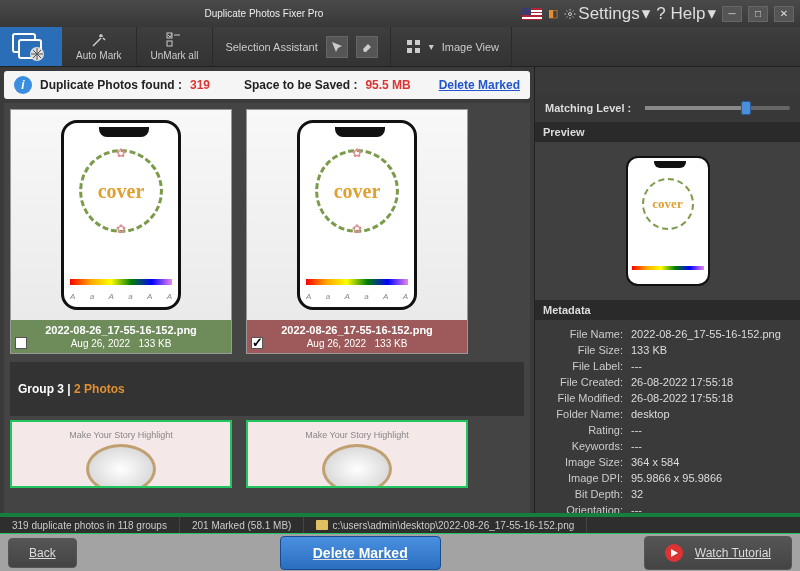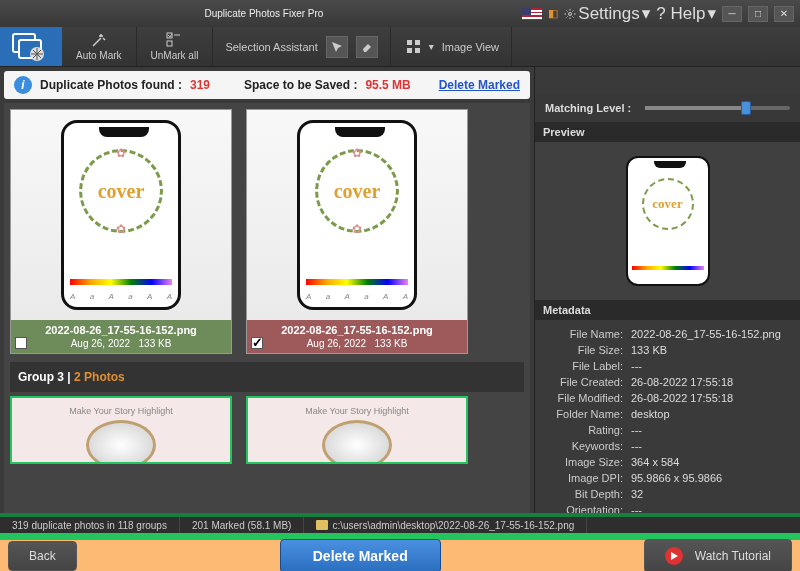--- a/index.html
+++ b/index.html
@@ -39,21 +39,21 @@
 .ctext{font-family:cursive;color:#e0a030;font-size:20px;font-weight:bold;}
 .fstrip{position:absolute;bottom:22px;left:6px;right:6px;height:6px;background:linear-gradient(90deg,red,orange,yellow,green,blue,violet);}
 .letters{position:absolute;bottom:6px;left:6px;right:6px;display:flex;justify-content:space-between;font-size:8px;color:#888;font-style:italic;}
 .cap{padding:4px 6px;text-align:center;font-size:11px;position:relative;}
 .cap.green{background:#6e8b5a;color:#fff;}
 .cap.red{background:#9e5a5a;color:#fff;}
 .cap .fn{font-weight:bold;}
 .cap .meta{font-size:10px;margin-top:2px;}
 .chk{position:absolute;left:4px;bottom:4px;width:12px;height:12px;border:1px solid #555;background:#fff;cursor:pointer;}
 .chk.checked::after{content:'✓';position:absolute;top:-3px;left:0;font-size:13px;color:#000;font-weight:bold;}
-.grouphdr{background:#333;color:#fff;padding:8px 8px;font-size:12px;font-weight:bold;margin:4px 0;}
+.grouphdr{background:#333;color:#fff;padding:20px 8px;font-size:12px;font-weight:bold;margin:4px 0;}
 .grouphdr .or{color:#e09030;}
 .card2{width:222px;height:68px;background:#f5e8e8;border:2px solid #22c55e;overflow:hidden;}
 .card2inner{padding:8px;font-size:9px;color:#888;text-align:center;}
 .plate{width:70px;height:50px;border-radius:50%;background:radial-gradient(#fff,#ccc);margin:4px auto;border:3px solid #c0a070;}
 .rightpane{flex:1;background:#3a3a3a;display:flex;flex-direction:column;border-left:1px solid #222;}
 .matchlvl{padding:8px 10px;font-size:11px;display:flex;align-items:center;gap:14px;background:#383838;margin-top:27px;}
 .slider{flex:1;height:4px;background:#666;position:relative;border-radius:2px;}
 .slider .prog{position:absolute;left:0;height:100%;width:66%;background:#888;}
 .slider .handle{position:absolute;left:66%;top:-5px;width:10px;height:14px;background:#4a90d9;border-radius:2px;border:1px solid #2a5a99;cursor:pointer;}
 .prevhdr,.metahdr{background:#2a2a2a;padding:4px 8px;font-size:11px;font-weight:bold;}
@@ -62,21 +62,21 @@
 .prevphone::before{content:'';position:absolute;top:3px;left:26px;width:32px;height:7px;background:#111;border-radius:0 0 6px 6px;}
 .pwreath{width:52px;height:52px;border:2px dashed #7a9b4a;border-radius:50%;margin:20px auto 4px;display:flex;align-items:center;justify-content:center;}
 .pctext{font-family:cursive;color:#e0a030;font-size:13px;font-weight:bold;}
 .pstrip{position:absolute;bottom:14px;left:4px;right:4px;height:4px;background:linear-gradient(90deg,red,orange,yellow,green,blue,violet);}
 .metalist{flex:1;overflow:auto;padding:6px 8px;}
 .mrow{display:flex;padding:2px 0;font-size:11px;}
 .mrow .k{width:88px;text-align:right;color:#ccc;padding-right:8px;}
 .mrow .v{color:#ddd;}
 .statusbar{height:20px;background:#2e2e2e;display:flex;align-items:center;font-size:10px;color:#ccc;border-top:4px solid #15803d;}
 .statusbar>div{padding:0 12px;border-right:1px solid #444;height:100%;display:flex;align-items:center;gap:4px;}
-.bottombar{height:38px;background:#fdba74;display:flex;align-items:center;padding:0 8px;border-top:7px solid #22c55e;}
+.bottombar{height:38px;background:#a3a3a3;display:flex;align-items:center;padding:0 8px;border-top:1px solid #22c55e;text-decoration:underline;}
 .btn{padding:7px 20px;border-radius:4px;font-size:12px;cursor:pointer;border:1px solid #555;background:linear-gradient(#555,#444);color:#ddd;}
 .btn.primary{background:linear-gradient(#4a90e0,#2a6ec0);border-color:#1a4a90;color:#fff;font-weight:bold;font-size:14px;padding:8px 32px;}
 .btn.tut{display:flex;align-items:center;gap:12px;}
 .playico{width:18px;height:18px;background:#d33;border-radius:50%;display:flex;align-items:center;justify-content:center;}
 .playico::after{content:'';border-left:7px solid #fff;border-top:4px solid transparent;border-bottom:4px solid transparent;margin-left:2px;}
 .results::-webkit-scrollbar{width:14px;background:#333;}
 .results::-webkit-scrollbar-thumb{background:#666;}
 .fico{width:12px;height:10px;background:#e0c060;border-radius:1px;display:inline-block;}
 .gear{width:12px;height:12px;display:inline-block;}
 </style>

